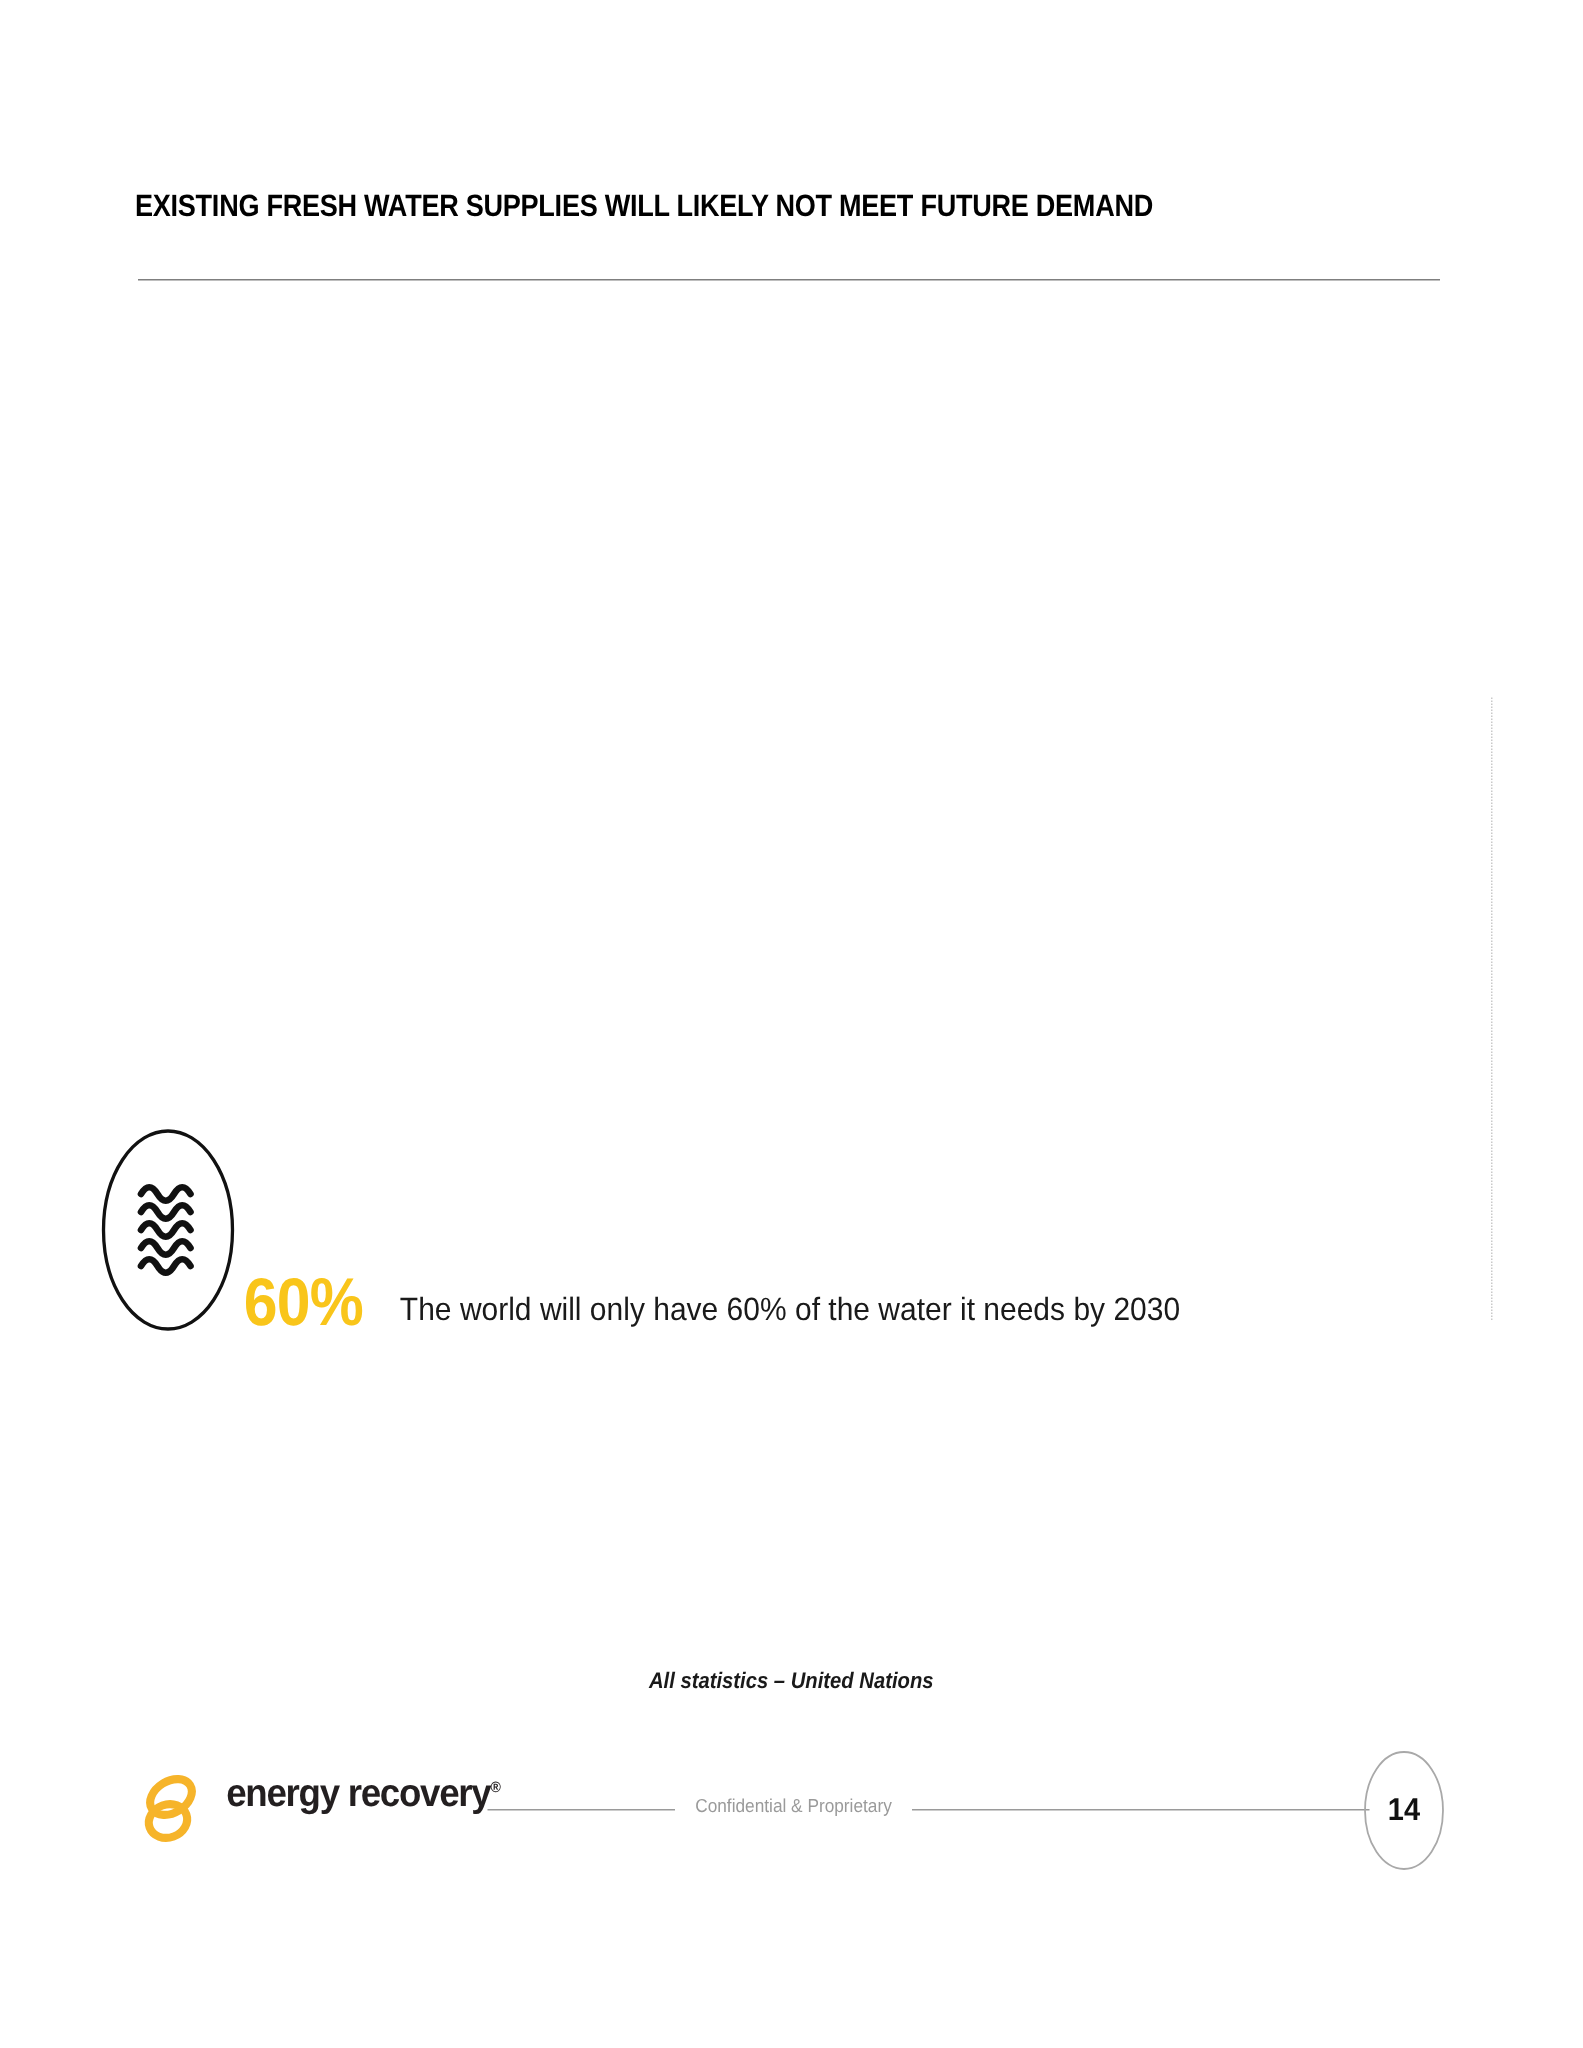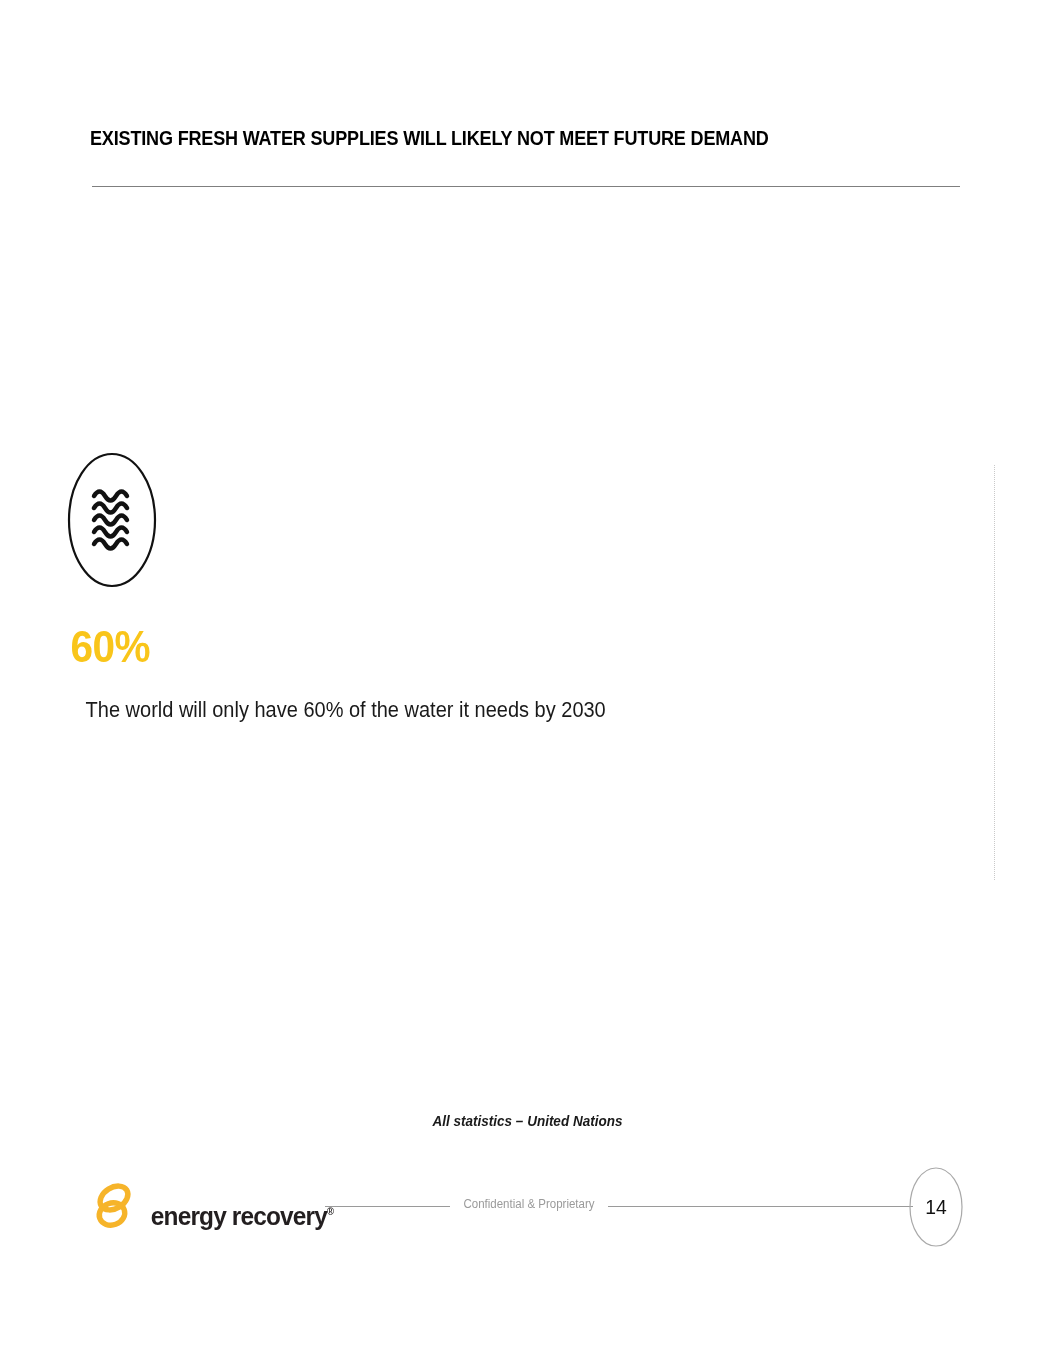--- a/index.html
+++ b/index.html
@@ -44,22 +44,22 @@
     top: 450px;
     width: 935px;
     height: 440px;
     display: flex;
     flex-direction: row;
   }
   .stat-col {
     flex: 1 1 0;
     position: relative;
     display: flex;
-    flex-direction: column;
-    align-items: flex-start;
+    flex-direction: row;
+    align-items: flex-end;
     padding: 0 6px;
     box-sizing: border-box;
   }
   .col-divider {
     position: absolute;
     top: 15px;
     right: 0;
     width: 0;
     height: 415px;
     border-left: 1px dotted #c9c9c9;
@@ -111,21 +111,21 @@
     left: 0;
     top: 1175px;
     width: 1055px;
     height: 80px;
   }
   .logo {
     position: absolute;
     left: 92px;
     top: 5px;
     display: flex;
-    align-items: flex-end;
+    align-items: flex-start;
     gap: 9px;
   }
   .logo-mark { width: 44px; height: 52px; display: block; }
   .logo-text {
     font-size: 26px;
     font-weight: bold;
     color: #231f20;
     letter-spacing: -0.9px;
     transform: scaleX(0.94);
     white-space: nowrap;
@@ -159,20 +159,21 @@
     width: 305px;
     height: 1px;
     background: #9a9a9a;
   }
   .page-badge {
     position: absolute;
     left: 908px;
     top: -10px;
     width: 56px;
     height: 84px;
+    font-weight: bold;
   }
   .page-badge svg { position: absolute; inset: 0; width: 100%; height: 100%; }
   .page-num {
     position: absolute;
     inset: 0;
     display: flex;
     align-items: center;
     justify-content: center;
     font-size: 21px;
     color: #111111;

